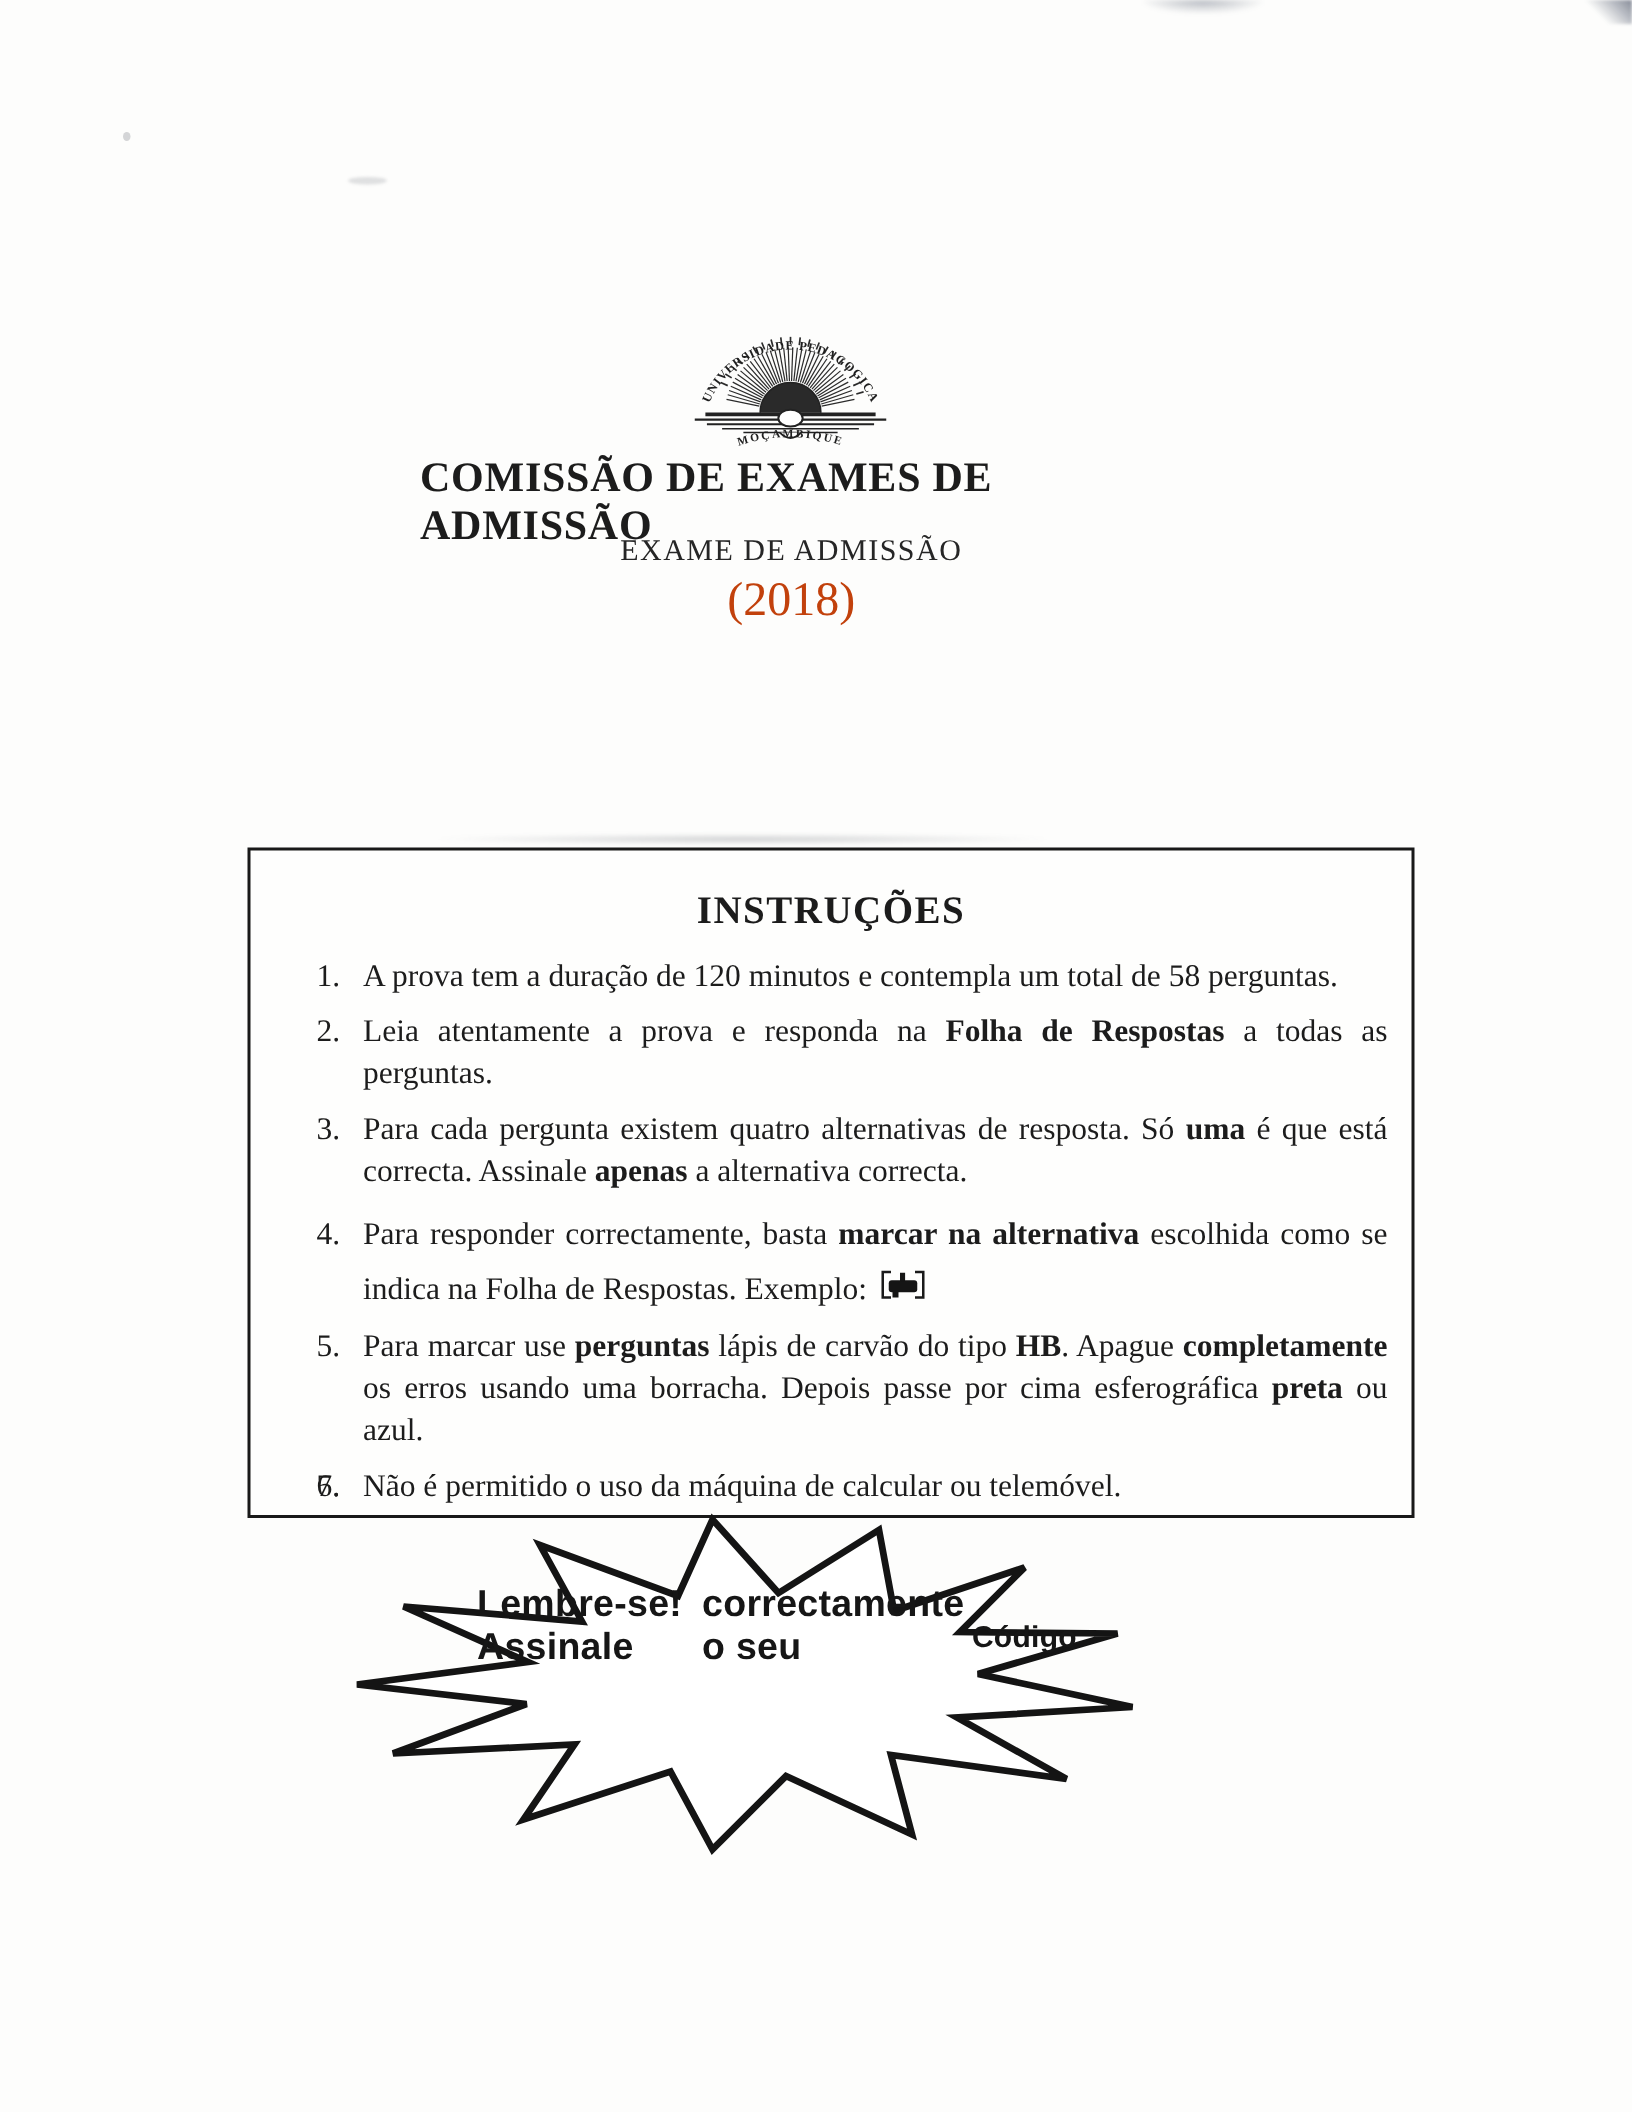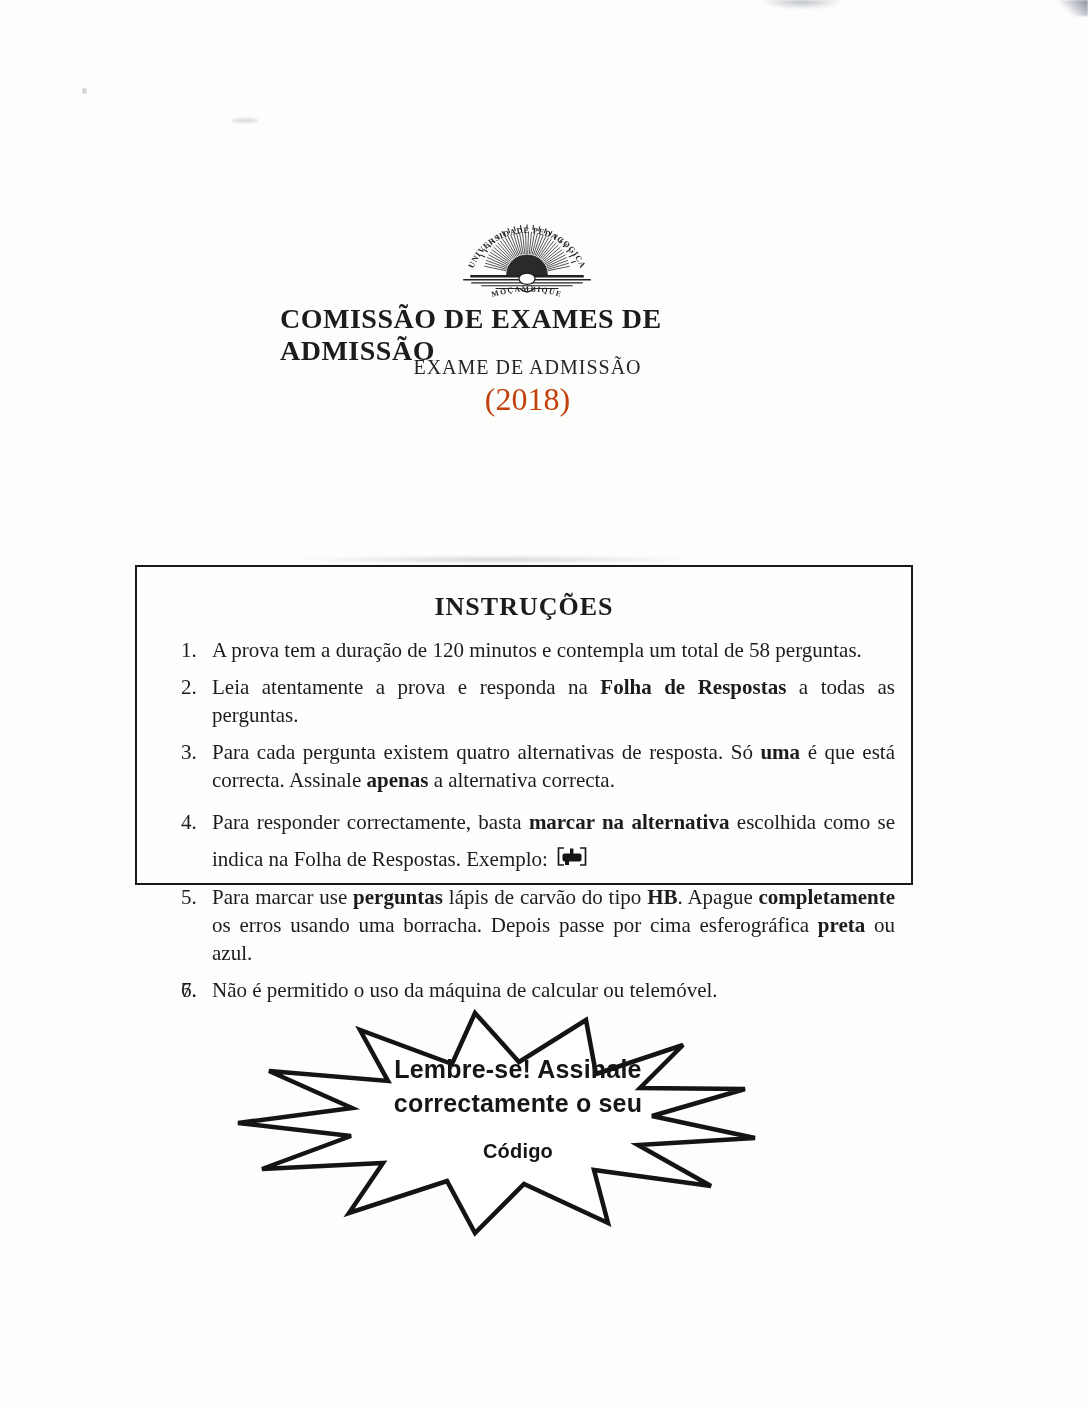--- a/index.html
+++ b/index.html
@@ -34,36 +34,36 @@
   .commission { position:absolute; left:280px; top:303px; width:495px; text-align:left;
     font-size:28px; font-weight:bold; letter-spacing:.5px; }
   .exam-line  { position:absolute; left:330px; top:356px; width:395px; text-align:center;
     font-size:20px; letter-spacing:1px; color:#262626; }
   .year-line  { position:absolute; left:330px; top:381px; width:395px; text-align:center;
     font-size:32px; color:#c2410c; }
   .subject    { position:absolute; left:290px; top:478px; width:480px; text-align:center;
     font-size:38px; font-weight:bold; letter-spacing:1px; }
 
   
-  .inst-box { position:absolute; left:135px; top:565px; width:778px; height:320px;
+  .inst-box { position:absolute; left:165px; top:565px; width:778px; height:447px;
     border:2.5px solid #191919; box-sizing:border-box; background:rgba(255,255,255,.35); }
   .inst-title { margin:25px 0 0 0; text-align:center; font-size:26px; font-weight:bold; letter-spacing:1px; }
   .inst-list { margin:15px 16px 0 44px; }
   .inst-item { position:relative; padding-left:31px; margin-bottom:9px;
     text-align:justify; font-size:21px; line-height:1.33; }
   .inst-item.has-mark { line-height:1.78; margin-bottom:6px; }
   .inst-num { position:absolute; left:0; top:0; }
   .inst-text b { font-weight:bold; }
   .answer-mark { display:inline-block; vertical-align:-3px; margin-left:2px; }
 
   
   .starburst { position:absolute; left:228px; top:1008px; width:540px; height:230px; }
   .starburst svg { overflow:visible; display:block; }
   .burst-text { position:absolute; left:90px; top:47px; width:400px;
-    display:flex; flex-direction:column; align-items:center; gap:5px;
+    display:flex; flex-direction:row; align-items:center; gap:5px;
     font-family:"Liberation Sans", sans-serif; font-weight:bold; color:#161616; }
   .burst-line { font-size:25px; line-height:1.15; letter-spacing:.2px; }
   .burst-line.code { font-size:20px; margin-top:17px; }
 
   .emblem text { font-family:"Liberation Serif", serif; font-weight:bold; fill:#1f1f1f; }
 </style>
 </head>
 <body>
 
 <div class="page">

